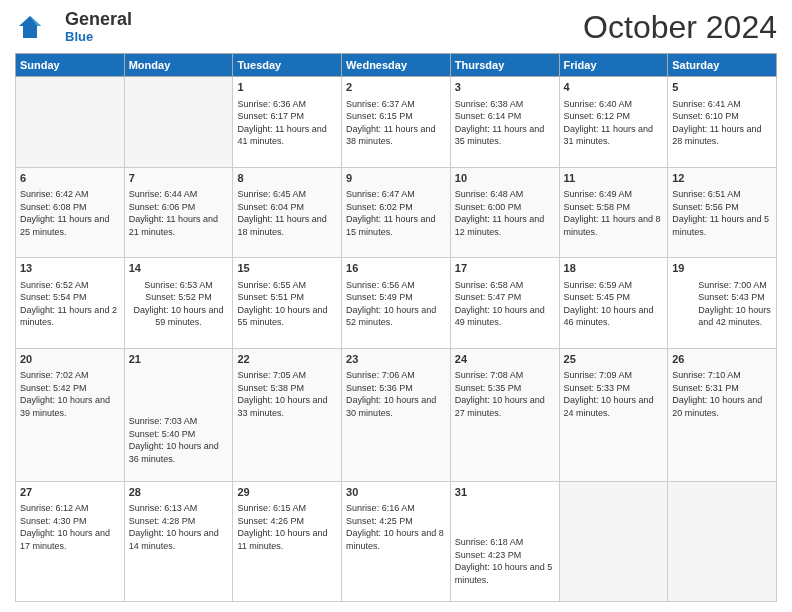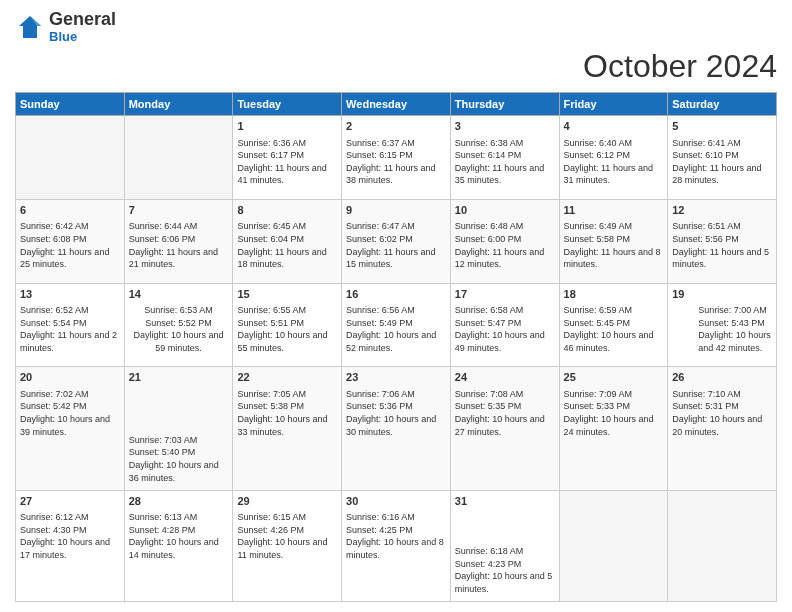--- a/index.html
+++ b/index.html
@@ -19,21 +19,21 @@
     }
     .header {
       display: flex;
       justify-content: space-between;
       align-items: flex-start;
       margin-bottom: 8px;
     }
     .logo {
       display: flex;
       align-items: center;
-      gap: 0px;
+      gap: 16px;
     }
     .logo-text {
       display: flex;
       flex-direction: column;
       line-height: 1.1;
     }
     .logo-general {
       font-size: 18px;
       font-weight: bold;
       color: #333;
@@ -49,21 +49,20 @@
       margin-right: 4px;
     }
     .title-block {
       text-align: right;
     }
     .title-month {
       font-size: 32px;
       font-weight: normal;
       color: #333;
       line-height: 1.1;
-      margin-top: 39px;
     }
     .title-location {
       font-size: 14px;
       color: #555;
     }
     .calendar {
       flex: 1;
       border-collapse: collapse;
       width: 100%;
       table-layout: fixed;

